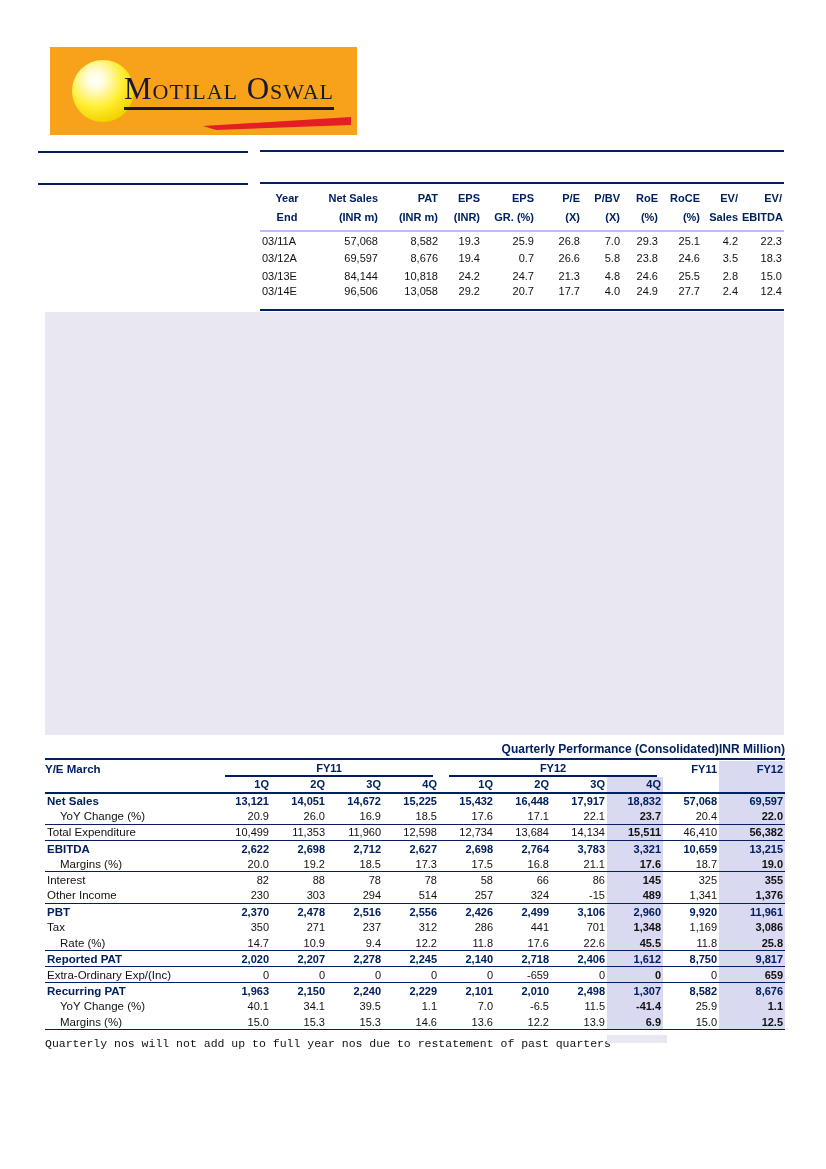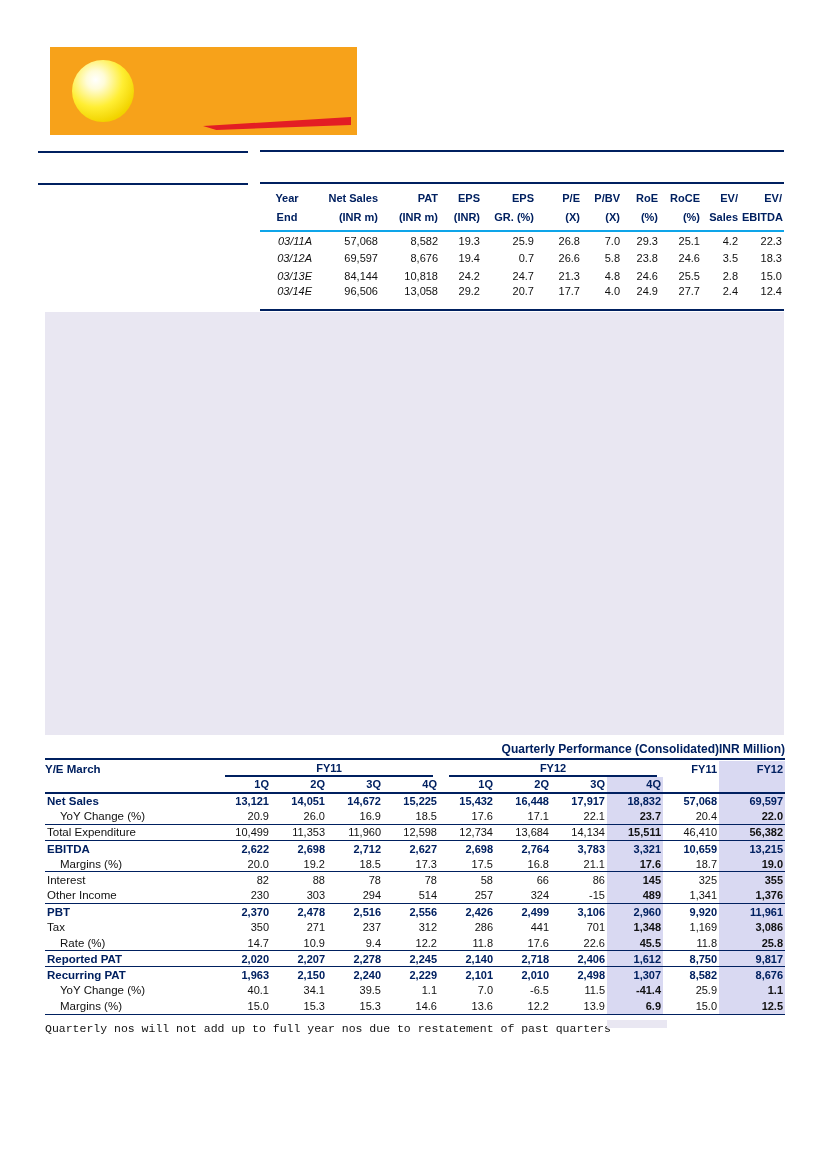--- a/index.html
+++ b/index.html
@@ -19,25 +19,25 @@
   
   .hr { position:absolute; height:2px; background:#002060; }
   .hr-l1 { left:38px;  top:151px; width:210px; }
   .hr-l2 { left:38px;  top:183px; width:210px; }
   .hr-r1 { left:260px; top:150px; width:524px; }
   .hr-r2 { left:260px; top:182px; width:524px; }
 
   
   .summary { position:absolute; left:260px; top:188px; width:524px; border-collapse:collapse; table-layout:fixed; }
   .summary th { color:#002060; font-weight:bold; font-size:11px; text-align:right; vertical-align:bottom;
-                padding:1px 2px 3px 2px; border-bottom:2px solid #0ea5e9; white-space:nowrap; }
+                padding:1px 2px 3px 2px; border-bottom:2px solid #c4b5fd; white-space:nowrap; }
   .summary th div { line-height:19px; }
   .summary th:first-child { text-align:center; }
   .summary td { font-size:11px; color:#111; text-align:right; height:18px; padding:0 2px; white-space:nowrap; }
-  .summary td.yr { text-align:right;font-style:italic; }
+  .summary td.yr { text-align:left; }
   .summary tbody tr:last-child td { border-bottom:2px solid #002060; padding-bottom:12px; }
 
   
   .chart-box { position:absolute; left:45px; top:312px; width:739px; height:423px; background:#E9E7F2; }
 
   
   .quarterly { position:absolute; left:45px; top:742px; width:740px; }
   .q-title { display:flex; justify-content:flex-end; align-items:flex-end;
              border-bottom:2px solid #002060; padding-bottom:2px; }
   .q-title span { color:#002060; font-weight:bold; font-size:12px; }
@@ -60,20 +60,21 @@
   .strip { position:absolute; left:562px; top:2px; width:60px; height:8px; background:#E9E7F2; }
 </style>
 </head>
 <body>
 
 <div class="page">
 
   <div class="logo">
     <div class="sun"></div>
     <div class="swoosh"></div>
+    <div class="logo-text"><span>Motilal</span> <span>Oswal</span></div>
   </div>
 
   <div class="hr hr-l1"></div>
   <div class="hr hr-l2"></div>
   <div class="hr hr-r1"></div>
   <div class="hr hr-r2"></div>
 
   <table class="summary">
     <colgroup>
       <col style="width:54px">
@@ -376,20 +377,33 @@
             <td>2,207</td>
             <td>2,278</td>
             <td>2,245</td>
             <td>2,140</td>
             <td>2,718</td>
             <td>2,406</td>
             <td class="hl">1,612</td>
             <td>8,750</td>
             <td class="hl">9,817</td>
           </tr>
+          <tr class="rb">
+            <td class="lbl">Extra-Ordinary Exp/(Inc)</td>
+            <td>0</td>
+            <td>0</td>
+            <td>0</td>
+            <td>0</td>
+            <td>0</td>
+            <td>-659</td>
+            <td>0</td>
+            <td class="hl">0</td>
+            <td>0</td>
+            <td class="hl">659</td>
+          </tr>
           <tr class="bold ">
             <td class="lbl">Recurring PAT</td>
             <td>1,963</td>
             <td>2,150</td>
             <td>2,240</td>
             <td>2,229</td>
             <td>2,101</td>
             <td>2,010</td>
             <td>2,498</td>
             <td class="hl">1,307</td>

